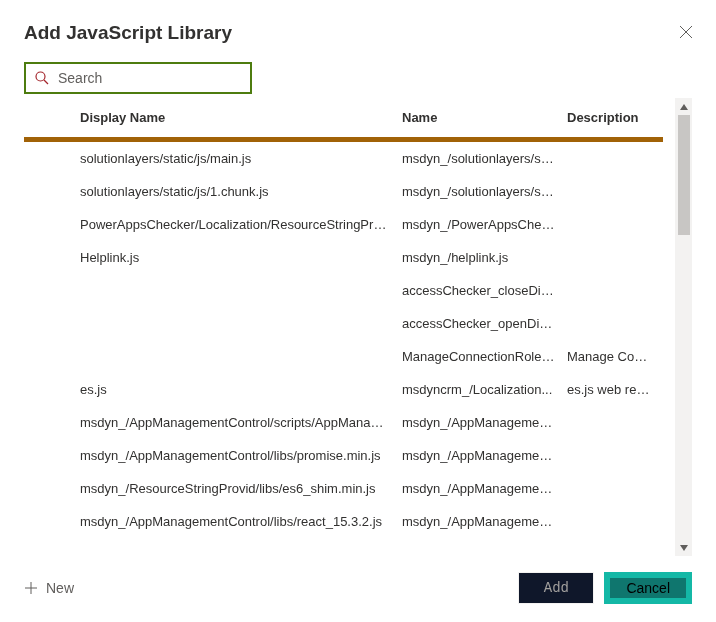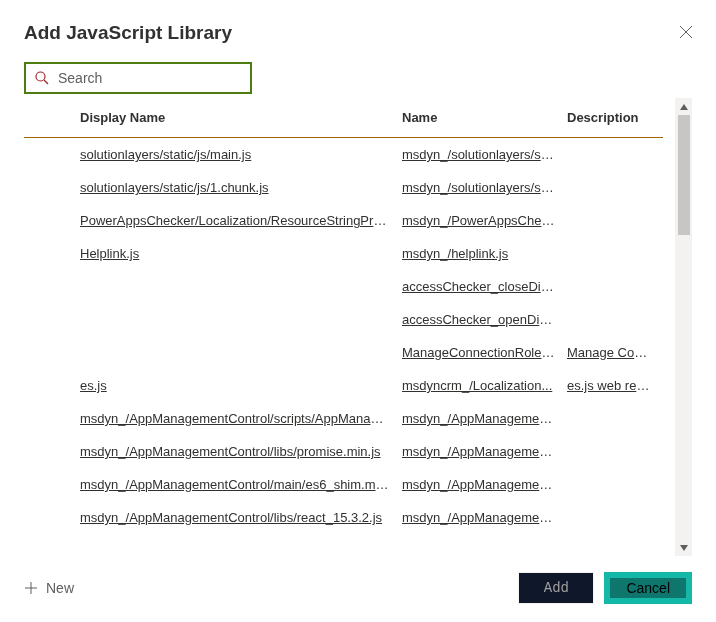--- a/index.html
+++ b/index.html
@@ -67,41 +67,40 @@
       min-height: 0;
     }
     .table-area {
       flex: 1;
       overflow: hidden;
       margin-right: 12px;
     }
     .col-headers {
       display: flex;
       padding: 12px 0 12px 56px;
-      border-bottom: 1px solid #a16207;
+      border-bottom: 5px solid #a16207;
       font-size: 13px;
       font-weight: 600;
       color: #323130;
     }
     .col-display { width: 322px; }
     .col-name { width: 165px; }
     .col-desc { flex: 1; }
     .rows { }
     .row {
       display: flex;
       padding: 9px 0 9px 56px;
       font-size: 13px;
       color: #323130;
     }
     .row > div {
       white-space: nowrap;
       overflow: hidden;
       text-overflow: ellipsis;
       padding-right: 12px;
-      text-decoration: underline;
     }
     .row .c1 { width: 322px; }
     .row .c2 { width: 165px; }
     .row .c3 { flex: 1; }
     .scrollbar {
       width: 17px;
       background: #f3f2f1;
       position: relative;
       border-left: 1px solid #f3f2f1;
       display: flex;
@@ -232,21 +231,21 @@
             <div class="c1">msdyn_/AppManagementControl/scripts/AppManage...</div>
             <div class="c2">msdyn_/AppManagement...</div>
             <div class="c3"></div>
           </div>
         <div class="row">
             <div class="c1">msdyn_/AppManagementControl/libs/promise.min.js</div>
             <div class="c2">msdyn_/AppManagement...</div>
             <div class="c3"></div>
           </div>
         <div class="row">
-            <div class="c1">msdyn_/AppManagementControl/main/es6_shim.min.js</div>
+            <div class="c1">msdyn_/ResourceStringProvid/libs/es6_shim.min.js</div>
             <div class="c2">msdyn_/AppManagement...</div>
             <div class="c3"></div>
           </div>
         <div class="row">
             <div class="c1">msdyn_/AppManagementControl/libs/react_15.3.2.js</div>
             <div class="c2">msdyn_/AppManagement...</div>
             <div class="c3"></div>
           </div>
       </div>
     </div>

